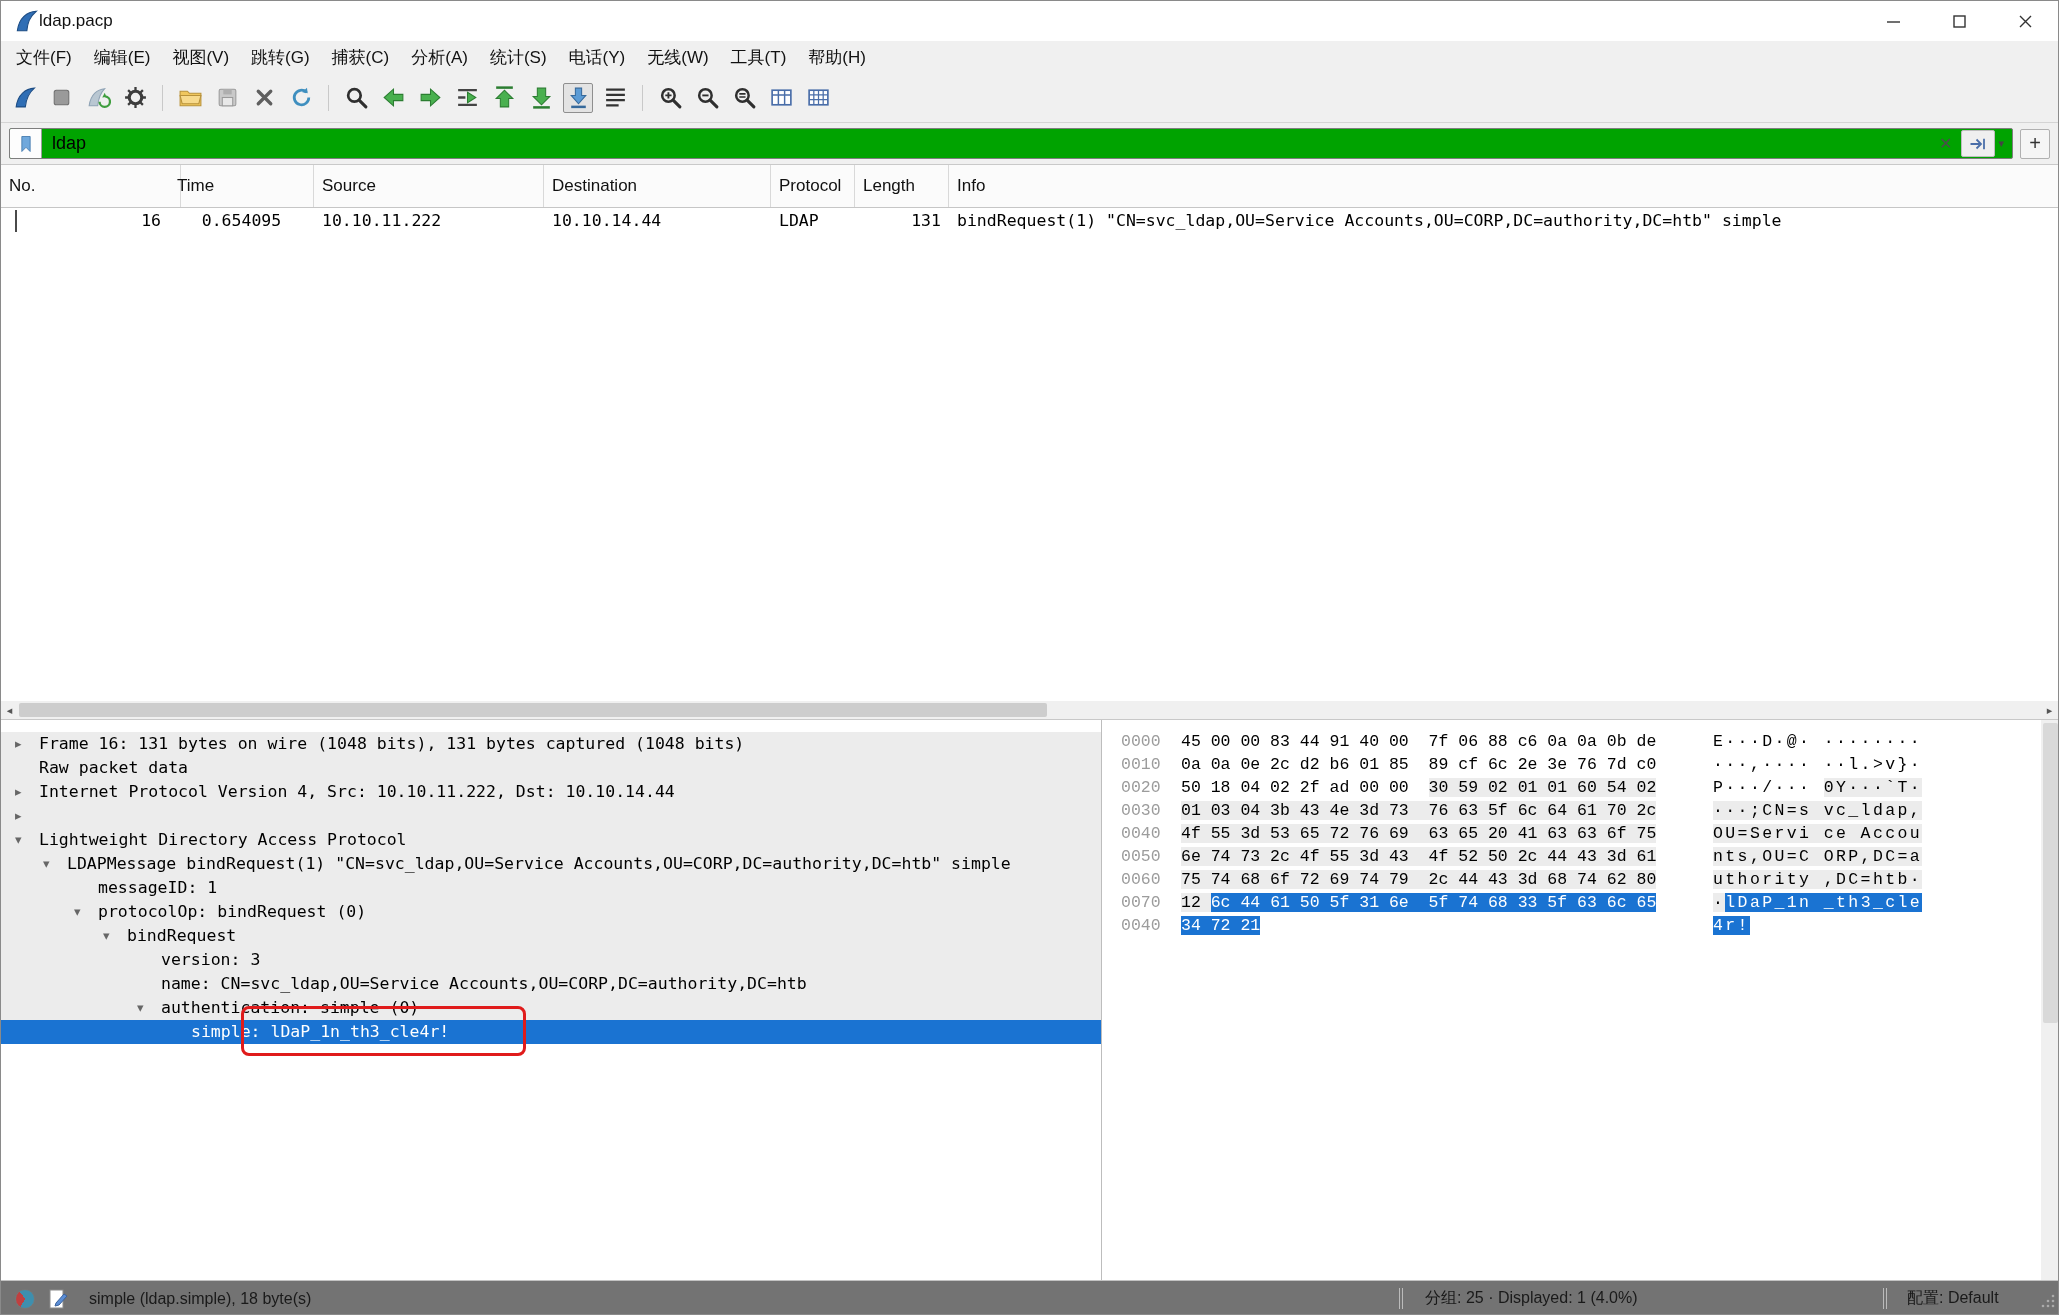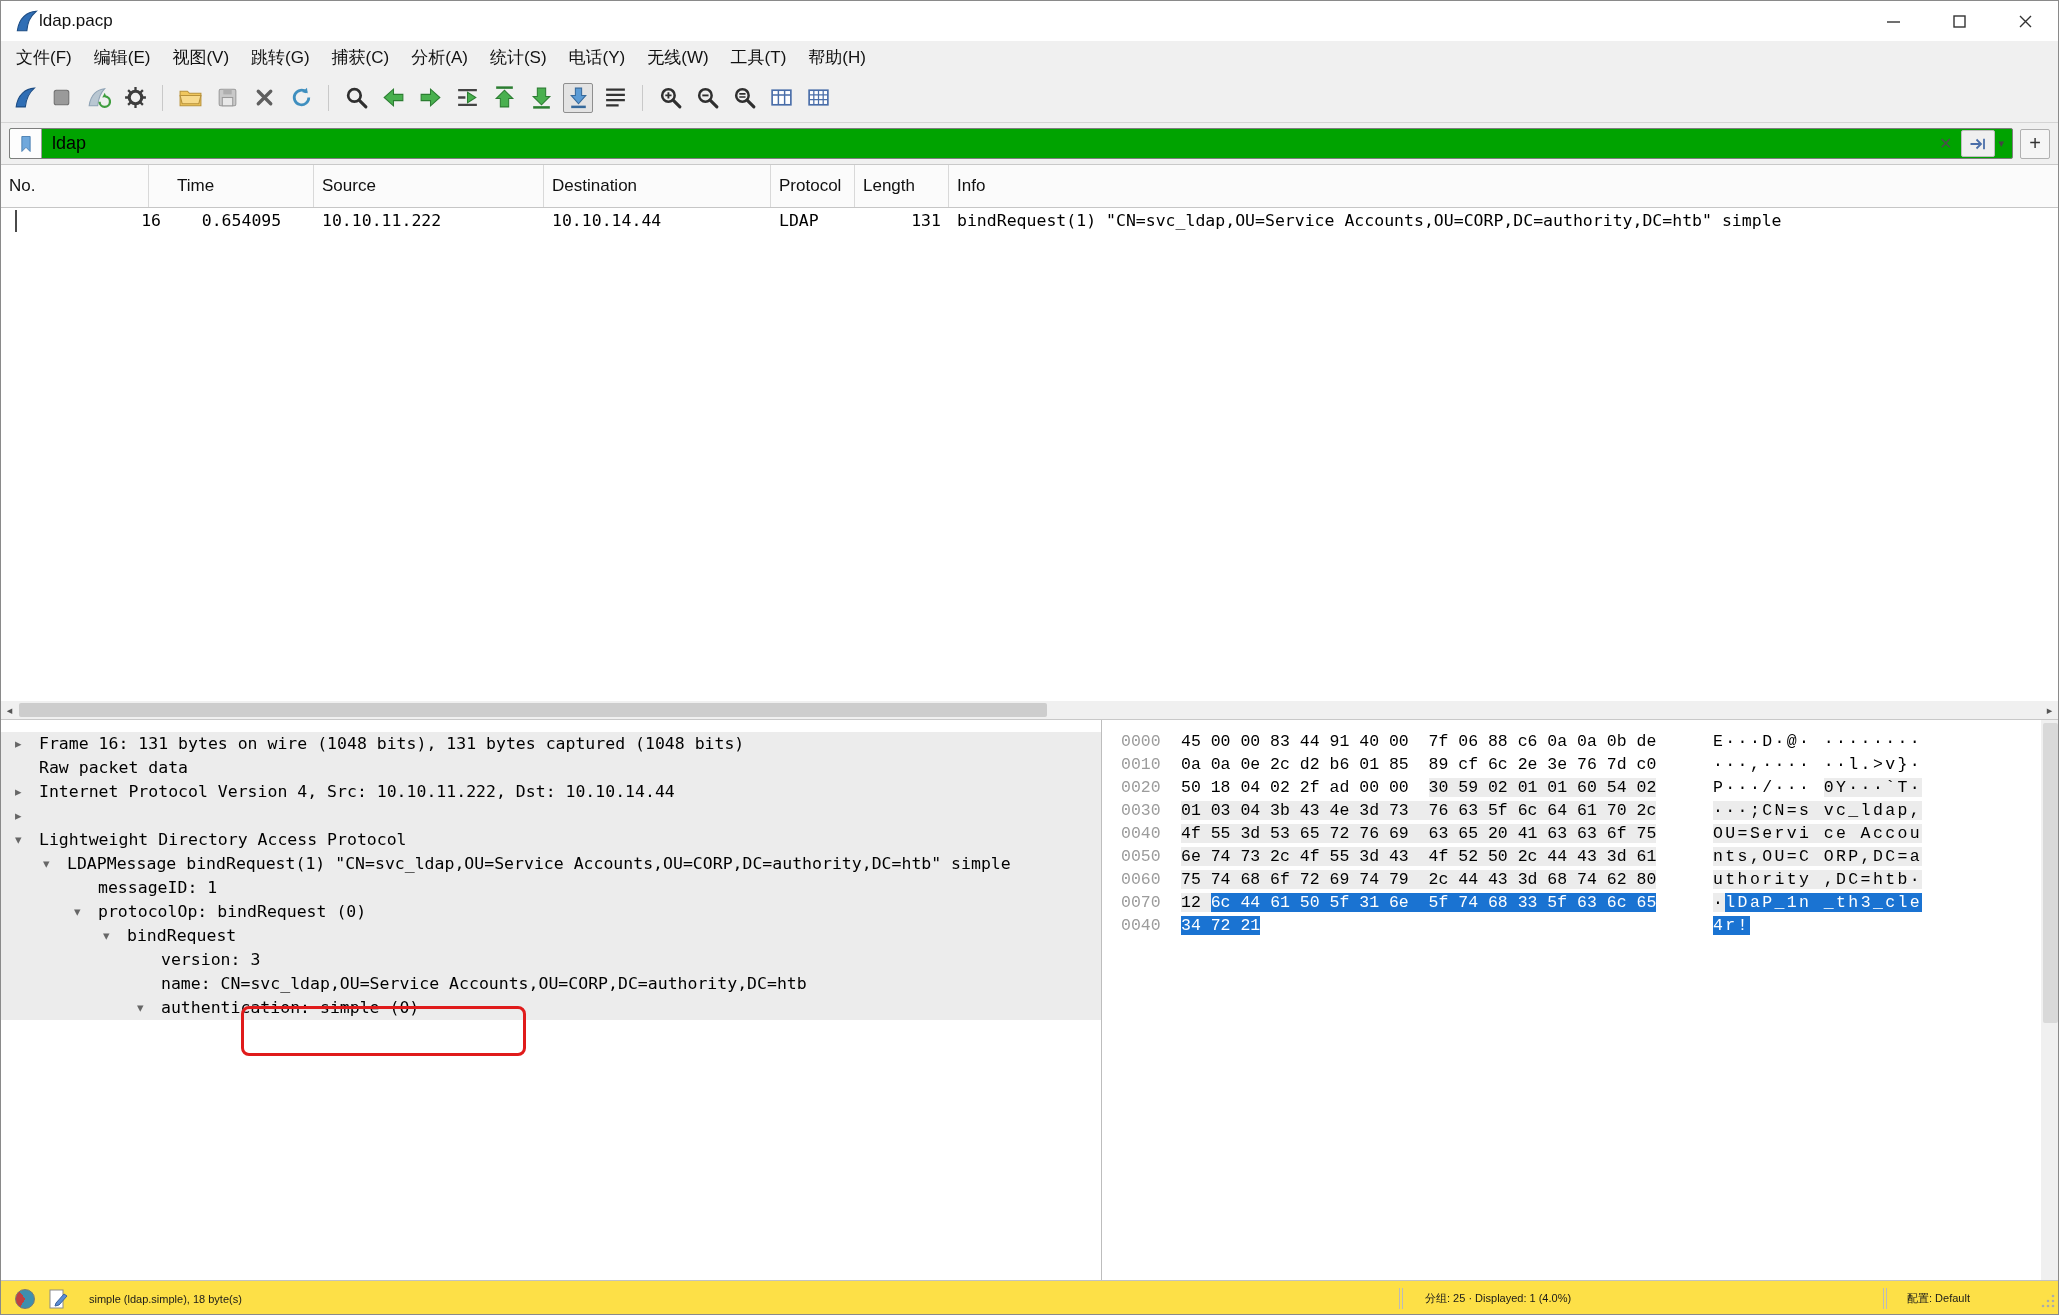--- a/index.html
+++ b/index.html
@@ -54,21 +54,21 @@
   .hexpane{position:absolute;left:1101px;top:719px;width:939px;height:560px;background:#fff;font-family:Liberation Mono, monospace;font-size:16.5px}
   .hexrow{position:absolute;left:0;width:100%;height:23px;line-height:23px;white-space:pre}
   .hx-off{position:absolute;left:19px;color:#9c9c9c}
   .hx-hex{position:absolute;left:79px}
   .hx-asc{position:absolute;left:611px;letter-spacing:2.4px}
   .seg-shade{background:var(--shade,#ececec)}
   .seg-hl{background:var(--blue,#1a73d2);color:#fff}
   .vscroll{position:absolute;left:2040px;top:719px;width:19px;height:560px;background:#f0f0f0}
   .vs-thumb{position:absolute;left:2px;top:3px;width:15px;height:300px;background:#d9d9d9;border-radius:2px}
   
-  .statusbar{position:absolute;left:0;top:1279px;width:100%;height:36px;background:#fde047;border-top:1px solid #c3c3c3;font-size:11px;color:#1a1a1a}
+  .statusbar{position:absolute;left:0;top:1279px;width:100%;height:36px;background:#737373;border-top:1px solid #c3c3c3;font-size:16px;color:#1a1a1a}
   .sb-item{position:absolute;top:0;height:35px;display:flex;align-items:center}
   .sb-sep{position:absolute;top:7px;width:4px;height:21px;border-left:1px solid #bbb;border-right:1px solid #bbb}
   .expert-circle{width:20px;height:20px;border-radius:50%;border:1px solid #777;background:conic-gradient(from 210deg,#bf4040 0 115deg,#3e8fae 115deg 360deg)}
   .grip{position:absolute;right:2px;top:12px}
 </style>
 </head>
 <body>
 
 <div class="titlebar">
   <svg class="logo" viewBox="0 0 24 24">
@@ -252,21 +252,21 @@
       <svg viewBox="0 0 24 24">
           <path d="M2 12h12M10 6l6 6-6 6M20 5v14" fill="none" stroke="#4a6ea9" stroke-width="2.4"></path>
         </svg>
     </div>
     <span class="filter-drop">▾</span>
   </div>
   <div class="plus-btn">+</div>
 </div>
 
 <div class="listheader" id="listheader">
-    <div class="hcol" style="left: 0px; width: 148px;">No.</div>
+    <div class="hcol" style="left: 0px; width: 180px;">No.</div>
     <div class="hcol" style="left: 168px; width: 145px;">Time</div>
     <div class="hcol" style="left: 313px; width: 230px;">Source</div>
     <div class="hcol" style="left: 543px; width: 227px; text-align: center;">Destination</div>
     <div class="hcol" style="left: 770px; width: 84px;">Protocol</div>
     <div class="hcol" style="left: 854px; width: 94px;">Length</div>
     <div class="hcol" style="left: 948px; width: 1111px;">Info</div>
   </div>
 <div class="listbody">
   <div class="prow" id="packetrow">
       <span class="tick"></span>
@@ -293,20 +293,21 @@
     <div class="detail-row" style="top: 60px;"><span class="d-arrow" style="left: 14px;">▸</span><span class="d-text" style="left: 38px;">Internet Protocol Version 4, Src: 10.10.11.222, Dst: 10.10.14.44</span></div>
     <div class="detail-row" style="top: 84px;"><span class="d-arrow" style="left: 14px;">▸</span></div>
     <div class="detail-row" style="top: 108px;"><span class="d-arrow" style="left: 14px;">▾</span><span class="d-text" style="left: 38px;">Lightweight Directory Access Protocol</span></div>
     <div class="detail-row" style="top: 132px;"><span class="d-arrow" style="left: 42px;">▾</span><span class="d-text" style="left: 66px;">LDAPMessage bindRequest(1) "CN=svc_ldap,OU=Service Accounts,OU=CORP,DC=authority,DC=htb" simple</span></div>
     <div class="detail-row" style="top: 156px;"><span class="d-text" style="left: 97px;">messageID: 1</span></div>
     <div class="detail-row" style="top: 180px;"><span class="d-arrow" style="left: 73px;">▾</span><span class="d-text" style="left: 97px;">protocolOp: bindRequest (0)</span></div>
     <div class="detail-row" style="top: 204px;"><span class="d-arrow" style="left: 102px;">▾</span><span class="d-text" style="left: 126px;">bindRequest</span></div>
     <div class="detail-row" style="top: 228px;"><span class="d-text" style="left: 160px;">version: 3</span></div>
     <div class="detail-row" style="top: 252px;"><span class="d-text" style="left: 160px;">name: CN=svc_ldap,OU=Service Accounts,OU=CORP,DC=authority,DC=htb</span></div>
     <div class="detail-row" style="top: 276px;"><span class="d-arrow" style="left: 136px;">▾</span><span class="d-text" style="left: 160px;">authentication: simple (0)</span></div>
+    <div class="detail-row selected" style="top: 300px;"><span class="d-text" style="left: 190px;">simple: lDaP_1n_th3_cle4r!</span></div>
   </div>
 <div class="pane-divider"></div>
 
 <div class="hexpane" id="hexpane">
     <div class="hexrow" style="top: 10px;"><span class="hx-off">0000</span><span class="hx-hex"><span>45 00 00 83 44 91 40 00  7f 06 88 c6 0a 0a 0b de</span></span><span class="hx-asc"><span>E···D·@· ········</span></span></div>
     <div class="hexrow" style="top: 33px;"><span class="hx-off">0010</span><span class="hx-hex"><span>0a 0a 0e 2c d2 b6 01 85  89 cf 6c 2e 3e 76 7d c0</span></span><span class="hx-asc"><span>···,···· ··l.&gt;v}·</span></span></div>
     <div class="hexrow" style="top: 56px;"><span class="hx-off">0020</span><span class="hx-hex"><span>50 18 04 02 2f ad 00 00  </span><span class="seg-shade">30 59 02 01 01 60 54 02</span></span><span class="hx-asc"><span>P···/··· </span><span class="seg-shade">0Y···`T·</span></span></div>
     <div class="hexrow" style="top: 79px;"><span class="hx-off">0030</span><span class="hx-hex"><span class="seg-shade">01 03 04 3b 43 4e 3d 73  76 63 5f 6c 64 61 70 2c</span></span><span class="hx-asc"><span class="seg-shade">···;CN=s vc_ldap,</span></span></div>
     <div class="hexrow" style="top: 102px;"><span class="hx-off">0040</span><span class="hx-hex"><span class="seg-shade">4f 55 3d 53 65 72 76 69  63 65 20 41 63 63 6f 75</span></span><span class="hx-asc"><span class="seg-shade">OU=Servi ce Accou</span></span></div>
     <div class="hexrow" style="top: 125px;"><span class="hx-off">0050</span><span class="hx-hex"><span class="seg-shade">6e 74 73 2c 4f 55 3d 43  4f 52 50 2c 44 43 3d 61</span></span><span class="hx-asc"><span class="seg-shade">nts,OU=C ORP,DC=a</span></span></div>

